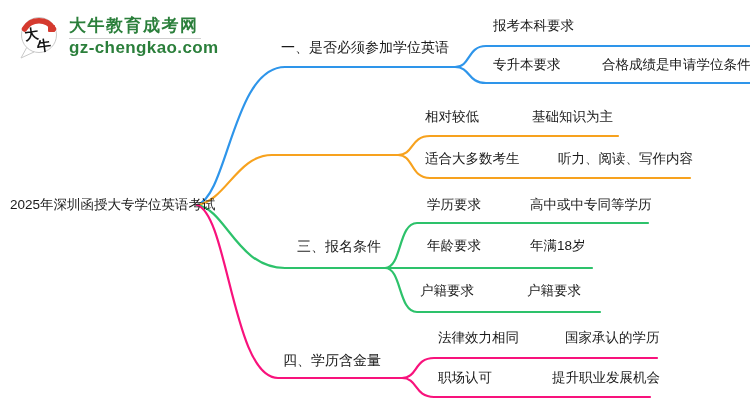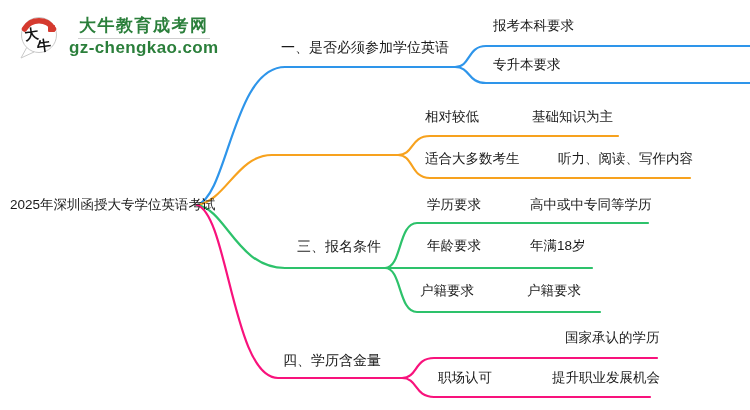--- a/index.html
+++ b/index.html
@@ -9,21 +9,21 @@
     font-family:"Liberation Sans","DejaVu Sans",sans-serif;
     color:#1a1a1a;
   }
   svg.wires{position:absolute;left:0;top:0;}
   svg.wires path{fill:none;stroke-width:2.2;stroke-linecap:round;stroke-linejoin:round;}
   .node{position:absolute;white-space:nowrap;line-height:16px;font-size:13.5px;color:#1a1a1a;}
   .node.root{font-size:13.5px;}
   .node.branch{font-size:14px;}
   
   .logo{position:absolute;left:16px;top:10px;display:flex;align-items:center;gap:7px;}
-  .logo-text{display:flex;flex-direction:column;align-items:center;}
+  .logo-text{display:flex;flex-direction:column;}
   .logo-title{font-size:17px;font-weight:bold;color:#2B7F3B;letter-spacing:1.5px;line-height:20px;}
   .logo-divider{height:1px;background:#cfcfcf;margin:2px 0 1px 0;width:132px;}
   .logo-url{font-size:17px;font-weight:bold;color:#2B7F3B;letter-spacing:0.4px;line-height:15px;}
   .seal-text{font-family:"DejaVu Serif","Liberation Serif",serif;font-weight:bold;}
 </style>
 </head>
 <body>
 
 <div class="canvas">
 
@@ -63,32 +63,34 @@
       <div class="logo-divider"></div>
       <div class="logo-url">gz-chengkao.com</div>
     </div>
   </div>
 
   <div class="node root" style="left:10px;top:197px">2025年深圳函授大专学位英语考试</div>
 
   <div class="node branch" style="left:281px;top:39px">一、是否必须参加学位英语</div>
   <div class="node sub" style="left:493px;top:18px">报考本科要求</div>
   <div class="node sub" style="left:493px;top:57px">专升本要求</div>
+  <div class="node sub" style="left:602px;top:57px">合格成绩是申请学位条件</div>
 
   <div class="node sub" style="left:425px;top:109px">相对较低</div>
   <div class="node sub" style="left:532px;top:109px">基础知识为主</div>
   <div class="node sub" style="left:425px;top:151px">适合大多数考生</div>
   <div class="node sub" style="left:558px;top:151px">听力、阅读、写作内容</div>
 
   <div class="node branch" style="left:297px;top:238px">三、报名条件</div>
   <div class="node sub" style="left:427px;top:197px">学历要求</div>
   <div class="node sub" style="left:530px;top:197px">高中或中专同等学历</div>
   <div class="node sub" style="left:427px;top:238px">年龄要求</div>
   <div class="node sub" style="left:530px;top:238px">年满18岁</div>
   <div class="node sub" style="left:420px;top:283px">户籍要求</div>
   <div class="node sub" style="left:527px;top:283px">户籍要求</div>
 
   <div class="node branch" style="left:283px;top:352px">四、学历含金量</div>
+  <div class="node sub" style="left:438px;top:330px">法律效力相同</div>
   <div class="node sub" style="left:565px;top:330px">国家承认的学历</div>
   <div class="node sub" style="left:438px;top:370px">职场认可</div>
   <div class="node sub" style="left:552px;top:370px">提升职业发展机会</div>
 
 </div>
 
 </body></html>

